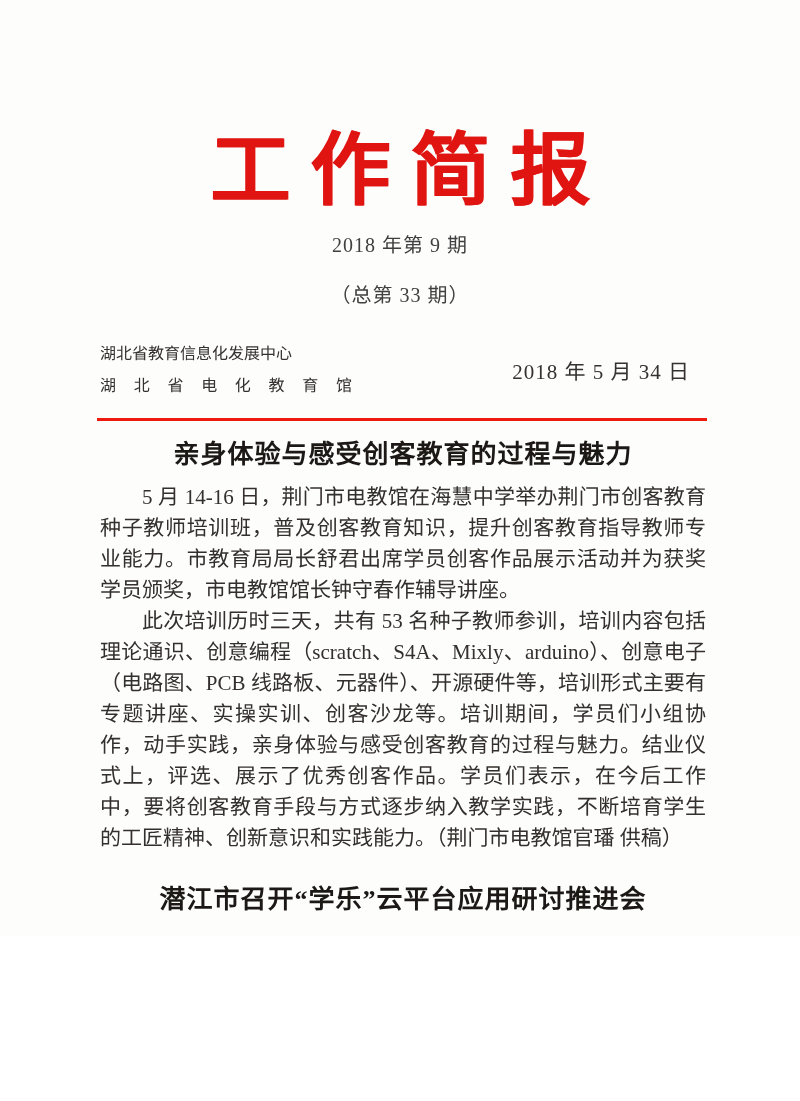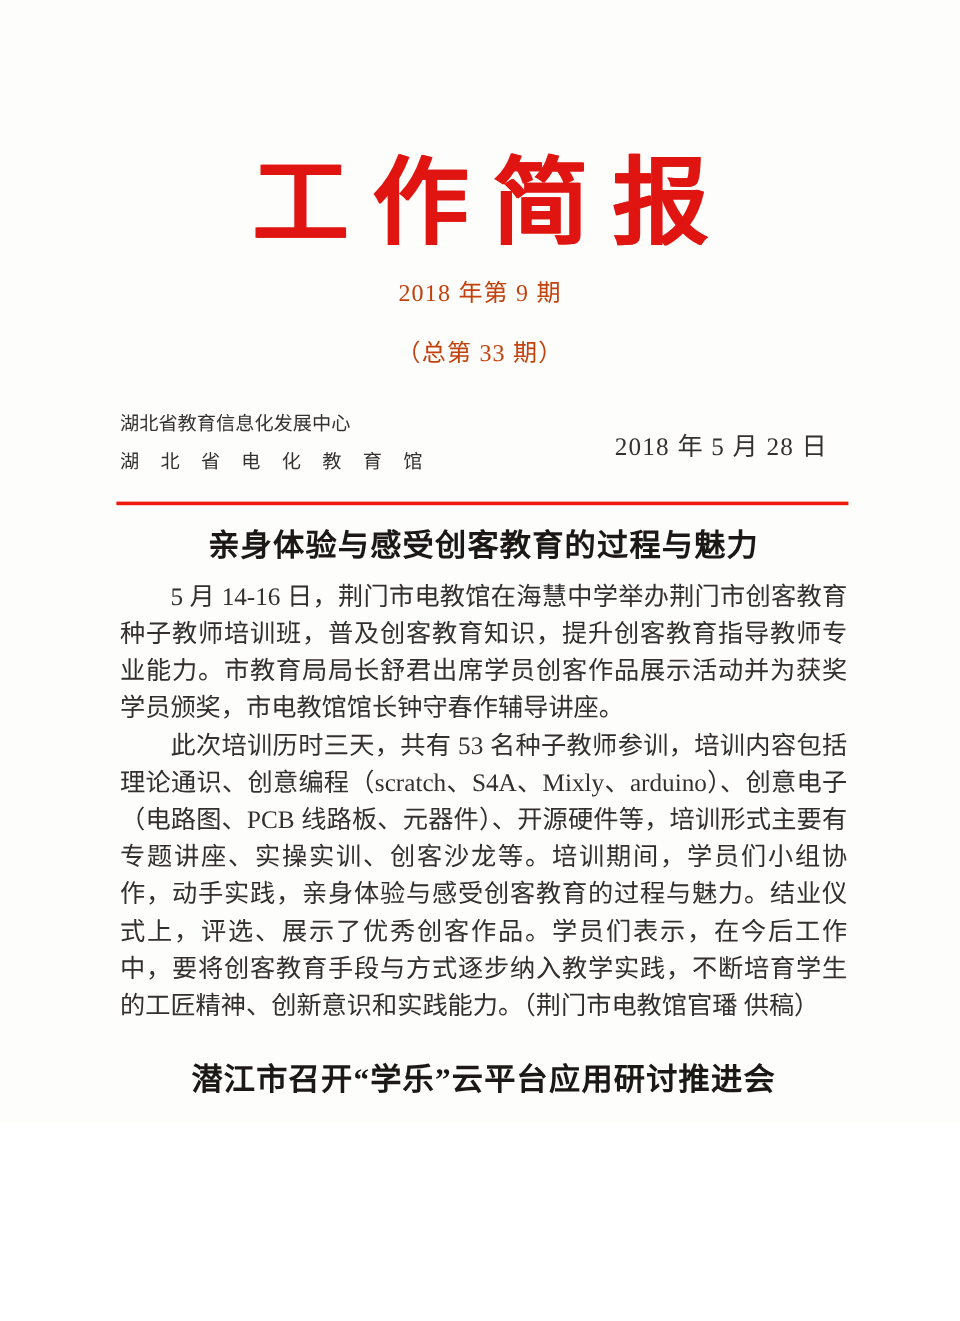--- a/index.html
+++ b/index.html
@@ -32,21 +32,21 @@
     line-height:94px;
     font-weight:bold;
     color:var(--red);
     white-space:nowrap;
     text-shadow:1px 0 0 var(--red);
   }
   .issue-line{
     margin-top:14px;
     font-size:20px;
     line-height:26px;
-    color:#c2410c;
+    color:#404040;
     letter-spacing:1px;
   }
   .issue-line.total{margin-top:24px;}
   
   .pub-row{
     display:flex;
     justify-content:space-between;
     align-items:center;
     margin:30px 96px 0 100px;
   }
@@ -113,21 +113,21 @@
     <h1 class="masthead-title">工 作 简 报</h1>
     <div class="issue-line">2018 年第 9 期</div>
     <div class="issue-line total">（总第 33 期）</div>
   </header>
 
   <div class="pub-row">
     <div class="org-lines">
       <div class="org-line1">湖北省教育信息化发展中心</div>
       <div class="org-line2">湖 北 省 电 化 教 育 馆</div>
     </div>
-    <div class="pub-date">2018 年 5 月 28 日</div>
+    <div class="pub-date">2018 年 5 月 34 日</div>
   </div>
 
   <hr class="red-rule">
 
   <section class="content">
 
     <article>
       <h2 class="article-title">亲身体验与感受创客教育的过程与魅力</h2>
       <p class="body-para first">5 月 14-16 日，荆门市电教馆在海慧中学举办荆门市创客教育种子教师培训班，普及创客教育知识，提升创客教育指导教师专业能力。市教育局局长舒君出席学员创客作品展示活动并为获奖学员颁奖，市电教馆馆长钟守春作辅导讲座。</p>
       <p class="body-para">此次培训历时三天，共有 53 名种子教师参训，培训内容包括理论通识、创意编程（scratch、S4A、Mixly、arduino）、创意电子（电路图、PCB 线路板、元器件）、开源硬件等，培训形式主要有专题讲座、实操实训、创客沙龙等。培训期间，学员们小组协作，动手实践，亲身体验与感受创客教育的过程与魅力。结业仪式上，评选、展示了优秀创客作品。学员们表示，在今后工作中，要将创客教育手段与方式逐步纳入教学实践，不断培育学生的工匠精神、创新意识和实践能力。（荆门市电教馆官璠 供稿）</p>

